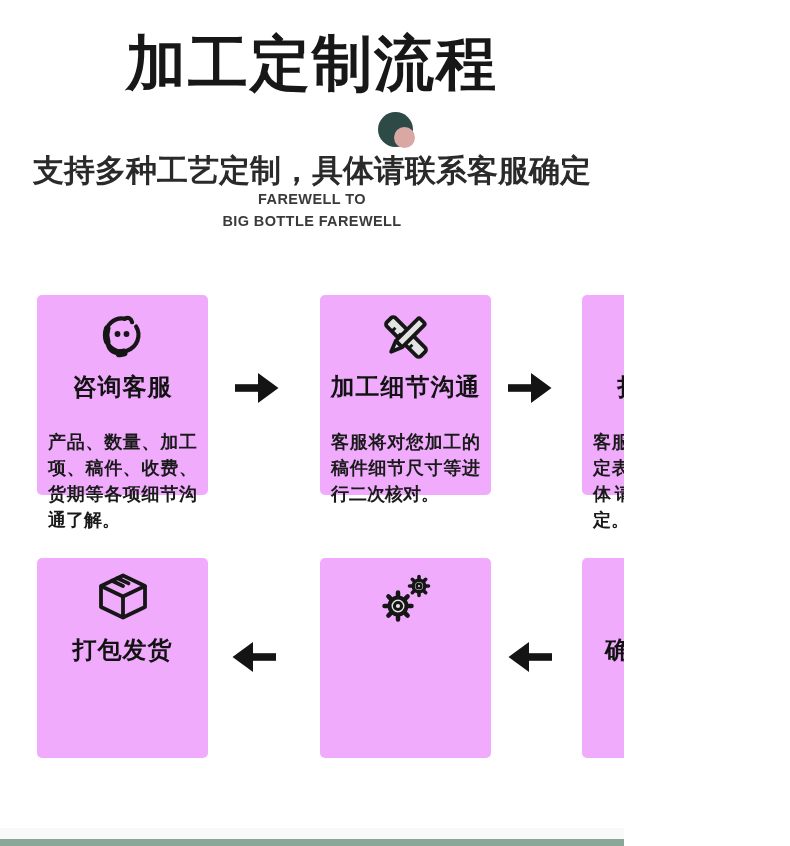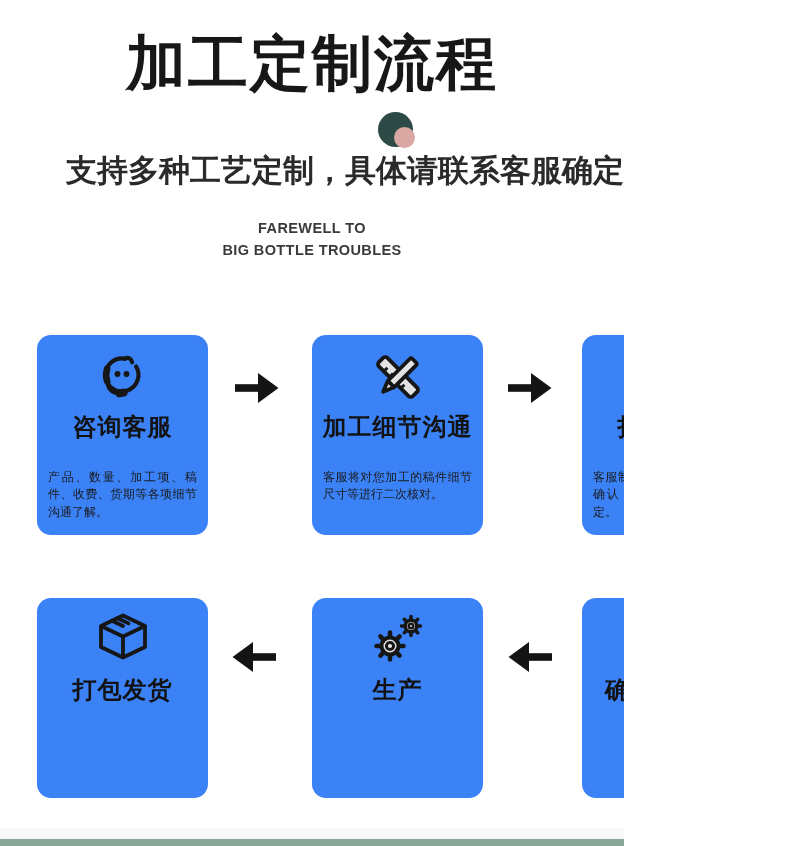--- a/index.html
+++ b/index.html
@@ -5,35 +5,35 @@
   html,body{margin:0;padding:0;background:#ffffff;}
   .canvas{position:relative;width:624px;height:846px;background:#ffffff;overflow:hidden;
           font-family:"Liberation Sans","DejaVu Sans",sans-serif;}
 
   
   .title{position:absolute;top:24px;left:0;width:100%;text-align:center;margin:0;
          font-size:60px;font-weight:900;color:#171717;letter-spacing:2px;}
   .dot{position:absolute;border-radius:50%;}
   .dot-teal{left:378px;top:112px;width:35px;height:35px;background:#2d4a47;}
   .dot-pink{left:394px;top:127px;width:21px;height:21px;background:#d9a8a2;}
-  .subtitle{position:absolute;top:150px;left:0;width:100%;text-align:right;margin:0;
+  .subtitle{position:absolute;top:150px;left:0;width:100%;text-align:center;margin:0;
             font-size:31px;font-weight:700;color:#2a2a2a;}
-  .english{position:absolute;top:218px;left:0;width:100%;text-align:center;margin:0;
+  .english{position:absolute;top:189px;left:0;width:100%;text-align:center;margin:0;
            font-size:14.5px;font-weight:600;color:#3a3a3a;line-height:1.5;letter-spacing:.4px;}
   .english span{display:block;}
 
   
-  .card{position:absolute;width:171px;height:200px;background:#3b82f6;border-radius:14px;margin-top:40px;}
-  .c1{left:37px}.c2{left:312px}.c3{left:582px}
+  .card{position:absolute;width:171px;height:200px;background:#f0abfc;border-radius:5px;}
+  .c1{left:37px}.c2{left:320px}.c3{left:582px}
   .r1{top:295px}.r2{top:558px}
   .card-icon{position:absolute;top:14px;left:0;width:100%;display:flex;justify-content:center;}
   .card-title{position:absolute;top:76px;left:0;width:100%;text-align:center;margin:0;
               font-size:24px;font-weight:800;color:#121212;letter-spacing:1px;}
   .card-desc{position:absolute;top:134px;left:11px;right:11px;margin:0;
-             font-size:12px;font-weight:400;color:#1a1a1a;line-height:1.45;text-align:justify;}
+             font-size:18px;font-weight:700;color:#1a1a1a;line-height:1.45;text-align:justify;}
 
   svg{display:block;}
   .stroke{stroke:#161616;fill:none;}
   .fillbg{fill:#e3e3e3;}
   .inkfill{fill:#161616;}
 
   
   .arrow{position:absolute;}
   .arrow svg *{fill:#141414;}
   #arrow-r1{left:234px;top:371px}
@@ -50,21 +50,21 @@
 <body>
 
 <div class="canvas">
 
   <h1 class="title">加工定制流程</h1>
   <span class="dot dot-teal"></span>
   <span class="dot dot-pink"></span>
   <p class="subtitle">支持多种工艺定制，具体请联系客服确定</p>
   <p class="english">
     <span>FAREWELL TO</span>
-    <span>BIG BOTTLE TROUBLES</span>
+    <span>BIG BOTTLE FAREWELL</span>
   </p>
 
   <section class="card r1 c1">
     <div class="card-icon">
       <svg width="52" height="52" viewBox="0 0 52 52">
         <path class="stroke" stroke-width="4.2" stroke-linecap="round" d="M27.6 9.7 A16.5 16.5 0 1 0 39.1 17.5"></path>
         <path class="stroke" stroke-width="4.2" stroke-linecap="round" d="M27.6 9.7 q6 -2.5 7.5 3.5"></path>
         <circle class="inkfill" cx="20.5" cy="25" r="2.9"></circle>
         <circle class="inkfill" cx="29.5" cy="25" r="2.9"></circle>
         <path class="stroke" stroke-width="6.5" stroke-linecap="round" d="M10.2 32.5 Q8 26 10.2 19.5"></path>
@@ -121,21 +121,20 @@
     <div class="card-icon">
       <svg width="58" height="54" viewBox="0 0 58 54">
         <path class="stroke" stroke-width="4.5" stroke-linecap="round" d="M29 34H34.5M26.7 39.7L30.6 43.6M21 42V47.5M15.3 39.7L11.4 43.6M13 34H7.5M15.3 28.3L11.4 24.4M21 26V20.5M26.7 28.3L30.6 24.4"></path>
         <circle class="stroke fillbg" stroke-width="4" cx="21" cy="34" r="8.5"></circle>
         <circle class="stroke" stroke-width="3" cx="21" cy="34" r="3.6"></circle>
         <path class="stroke" stroke-width="3.6" stroke-linecap="round" d="M47.5 14H51.5M45.9 17.9L48.7 20.7M42 19.5V23.5M38.1 17.9L35.3 20.7M36.5 14H32.5M38.1 10.1L35.3 7.3M42 8.5V4.5M45.9 10.1L48.7 7.3"></path>
         <circle class="stroke fillbg" stroke-width="3.4" cx="42" cy="14" r="5.8"></circle>
         <circle class="stroke" stroke-width="2.6" cx="42" cy="14" r="2.3"></circle>
       </svg>
     </div>
-    <h2 class="card-title">生产</h2>
   </section>
 
   <section class="card r2 c3">
     <div class="card-icon">
       <svg width="50" height="50" viewBox="0 0 50 50">
         <circle class="stroke" stroke-width="3.6" cx="25" cy="25" r="20.5"></circle>
         <path class="stroke" stroke-width="3.2" stroke-linecap="round" d="M18 14.5 L25 25.5 M32 14.5 L25 25.5 M25 25.5 V36 M19 27.5 H31 M19 32.5 H31"></path>
       </svg>
     </div>
     <h2 class="card-title">确定订单后</h2>

